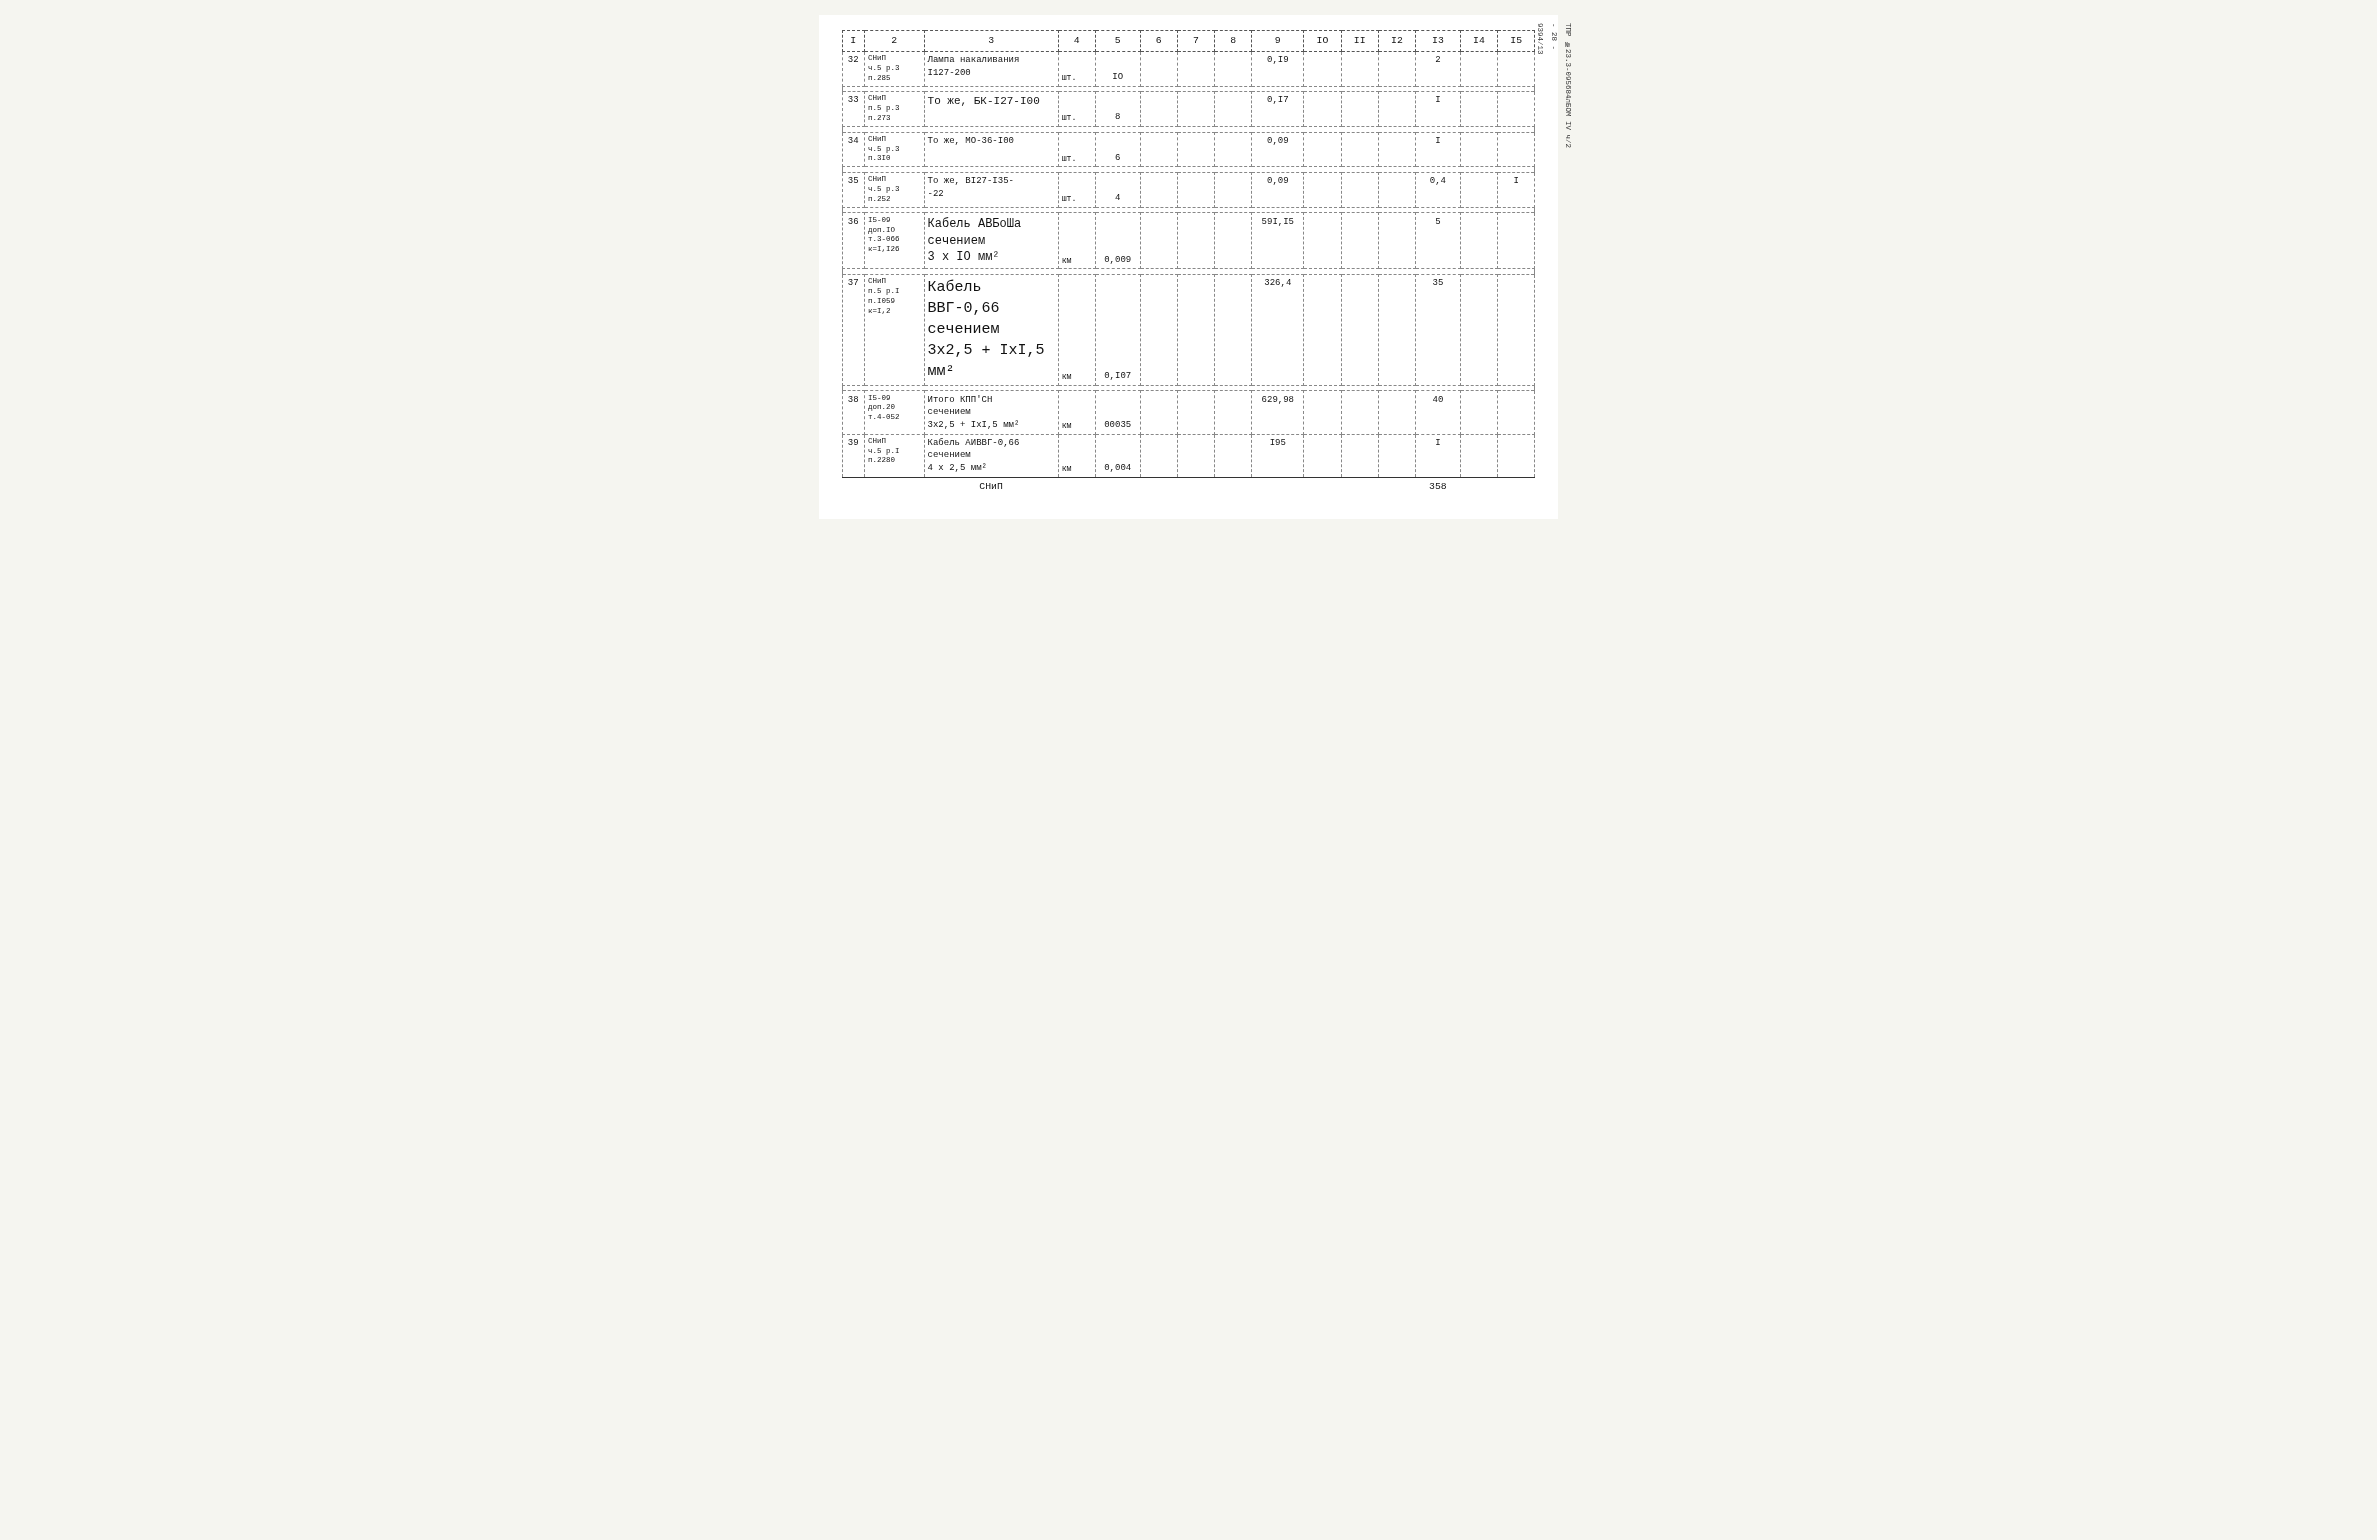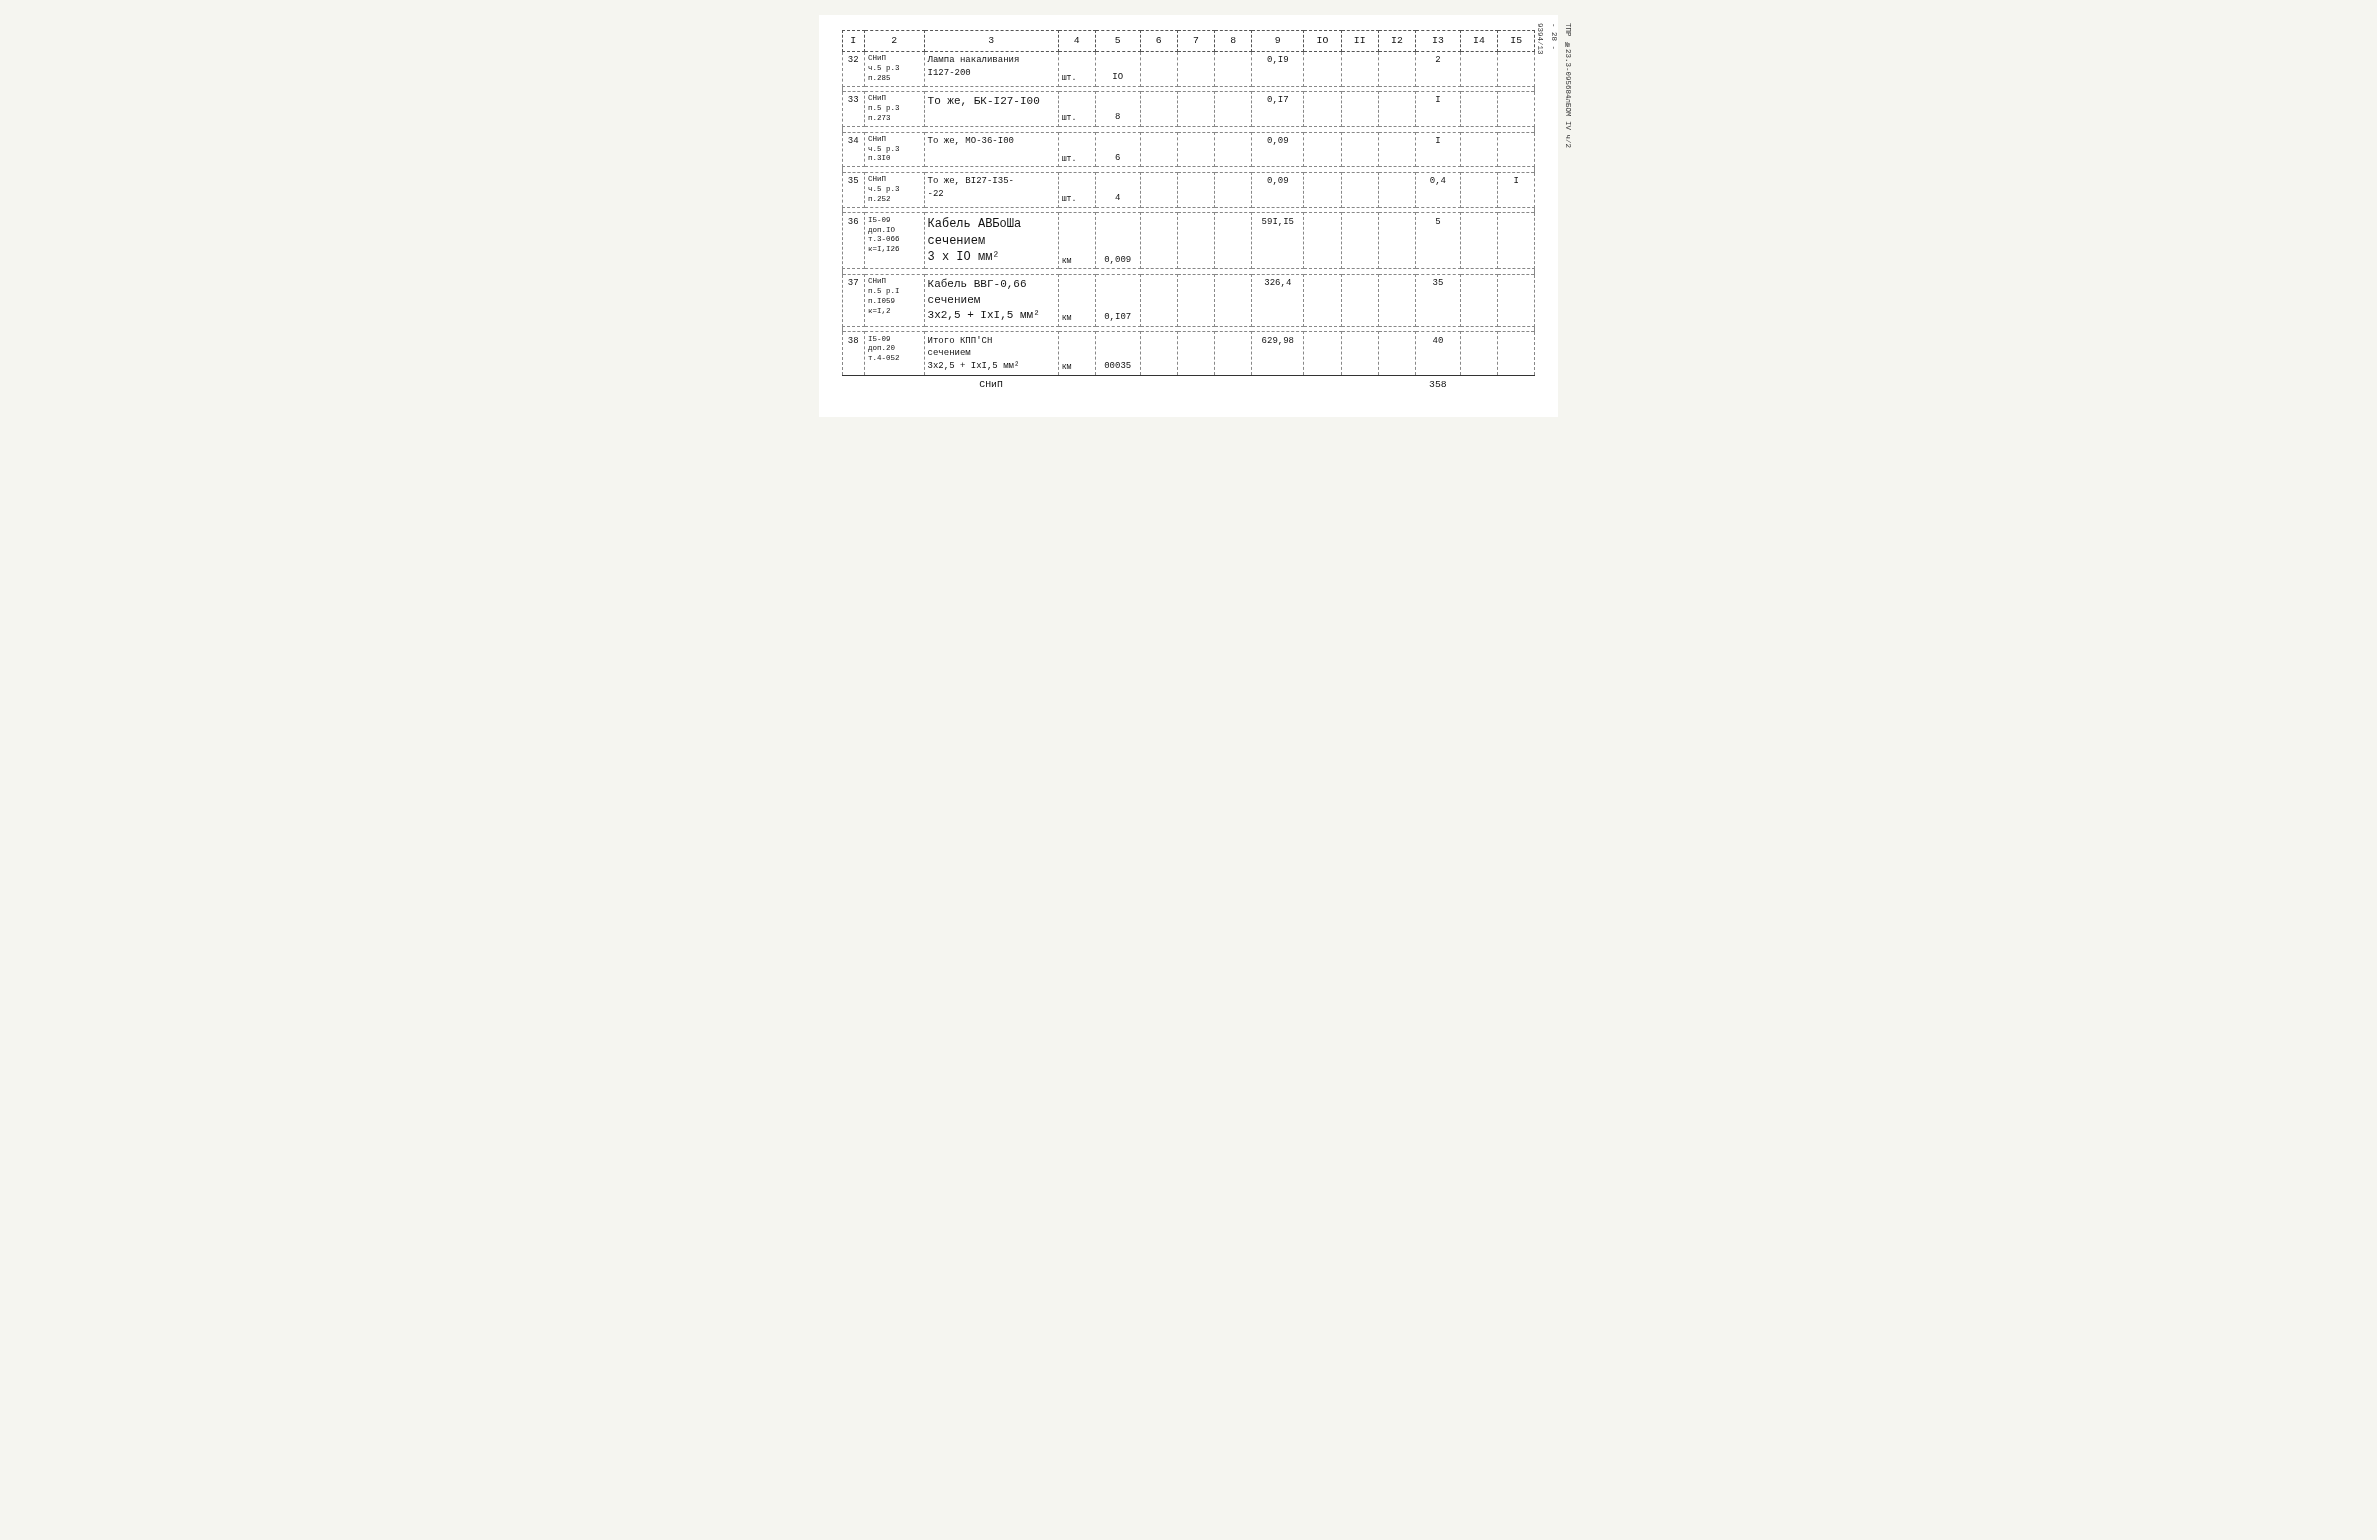--- a/index.html
+++ b/index.html
@@ -245,21 +245,21 @@
         </tr>
         <tr style="height: 4.5px;">
           <td colspan="15" style="border-top: none; border-right: 0.8px dashed rgb(136, 136, 136); border-bottom: none; border-left: 0.8px dashed rgb(136, 136, 136); border-image: initial;"></td>
         </tr>
         <tr>
           <td class="num">37</td>
           <td class="small-ref" style="white-space: pre-wrap; font-size: 7.5px;">СНиП
 п.5 р.I
 п.I059
 к=I,2</td>
-          <td style="white-space: pre-wrap; font-size: 11px;">Кабель ВВГ-0,66
+          <td style="white-space: pre-wrap; font-size: 15px;">Кабель ВВГ-0,66
 сечением
 3х2,5 + IхI,5 мм²</td>
           <td style="font-size: 8.3px; vertical-align: bottom;">км</td>
           <td class="num" style="vertical-align: bottom;">0,I07</td>
           <td></td>
           <td></td>
           <td></td>
           <td class="num">326,4</td>
           <td></td>
           <td></td>
@@ -285,20 +285,41 @@
           <td></td>
           <td></td>
           <td class="num">629,98</td>
           <td></td>
           <td></td>
           <td></td>
           <td class="num">40</td>
           <td></td>
           <td class="num"></td>
         </tr>
+        <tr>
+          <td class="num">39</td>
+          <td class="small-ref" style="white-space: pre-wrap; font-size: 7.5px;">СНиП
+ч.5 р.I
+п.2280</td>
+          <td style="white-space: pre-wrap; font-size: 9px;">Кабель АИВВГ-0,66
+сечением
+4 х 2,5 мм²</td>
+          <td style="font-size: 8.3px; vertical-align: bottom;">км</td>
+          <td class="num" style="vertical-align: bottom;">0,004</td>
+          <td></td>
+          <td></td>
+          <td></td>
+          <td class="num">I95</td>
+          <td></td>
+          <td></td>
+          <td></td>
+          <td class="num">I</td>
+          <td></td>
+          <td class="num"></td>
+        </tr>
         <tr class="itogo-row">
           <td style="border-top: 1.5px solid rgb(51, 51, 51); border-bottom: none; border-left: none; border-right: none;"></td>
           <td style="border-top: 1.5px solid rgb(51, 51, 51); border-bottom: none; border-left: none; border-right: none;"></td>
           <td style="border-top: 1.5px solid rgb(51, 51, 51); border-bottom: none; border-left: none; border-right: none; text-align: center; font-size: 9.8px;">СНиП</td>
           <td style="border-top: 1.5px solid rgb(51, 51, 51); border-bottom: none; border-left: none; border-right: none;"></td>
           <td style="border-top: 1.5px solid rgb(51, 51, 51); border-bottom: none; border-left: none; border-right: none;"></td>
           <td style="border-top: 1.5px solid rgb(51, 51, 51); border-bottom: none; border-left: none; border-right: none;"></td>
           <td style="border-top: 1.5px solid rgb(51, 51, 51); border-bottom: none; border-left: none; border-right: none;"></td>
           <td style="border-top: 1.5px solid rgb(51, 51, 51); border-bottom: none; border-left: none; border-right: none;"></td>
           <td style="border-top: 1.5px solid rgb(51, 51, 51); border-bottom: none; border-left: none; border-right: none;"></td>

